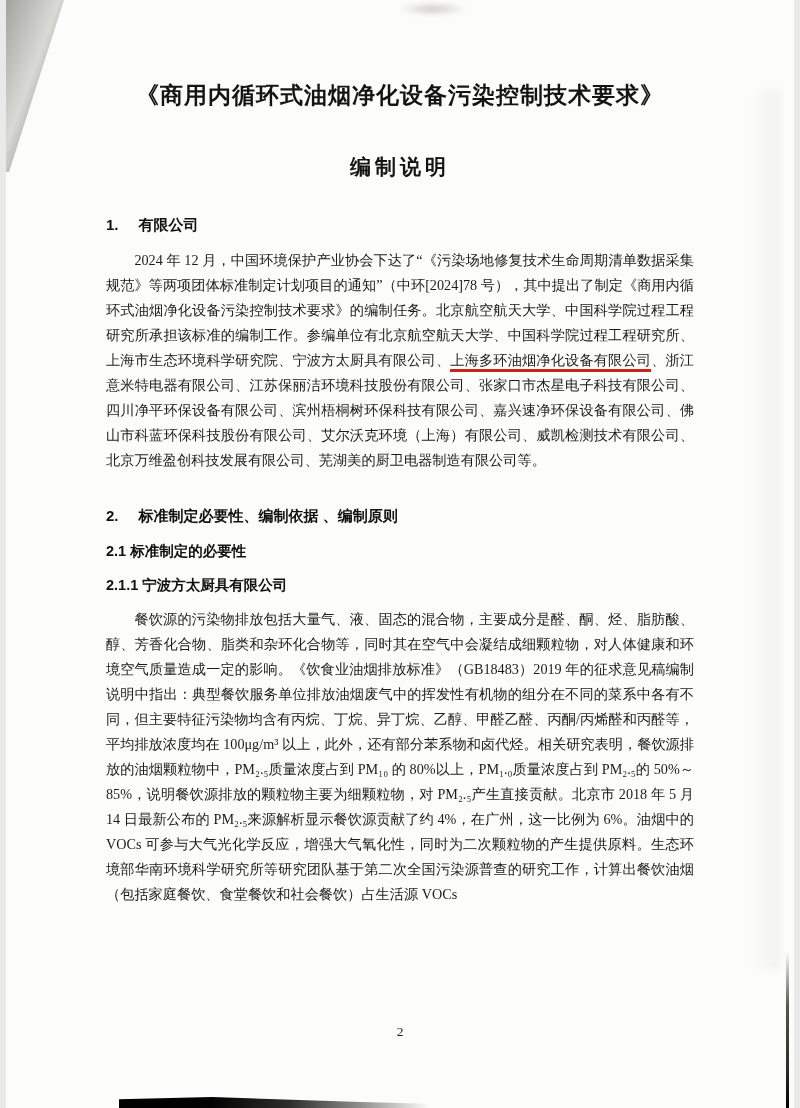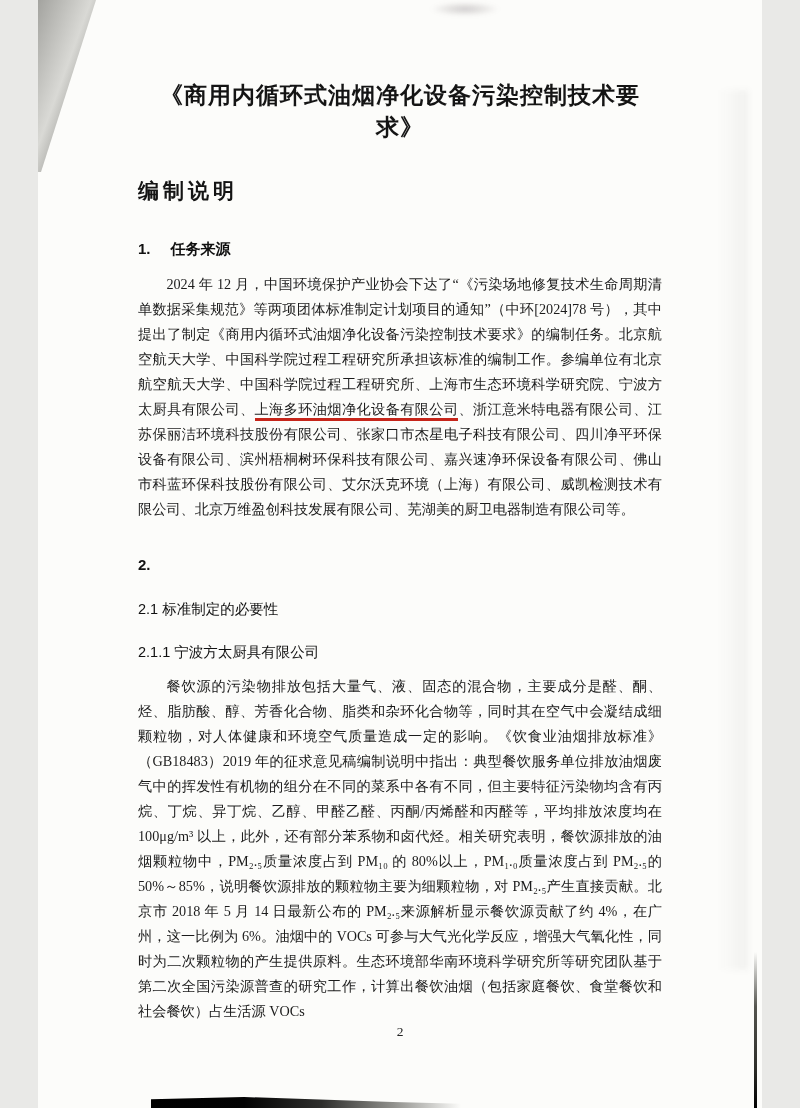--- a/index.html
+++ b/index.html
@@ -1,18 +1,18 @@
 <!DOCTYPE html>
 <html><head>
 <meta charset="utf-8">
 <style>
   html,body{margin:0;padding:0;background:#e9e9e7;}
   .page{
     position:relative;
-    width:724px;height:1108px;
+    width:788px;height:1108px;
     margin:0 auto;
     background:#fcfcfa;
     overflow:hidden;
     font-family:"Liberation Serif", serif;
     color:#1b1b1b;
   }
   
   .artifact{position:absolute;pointer-events:none;}
   .corner{
     top:0;left:0;width:64px;height:172px;
@@ -39,30 +39,30 @@
     clip-path:polygon(0 20%,30% 0,78% 45%,100% 62%,100% 100%,0 100%);
   }
   
   .content{position:relative;padding:80px 100px 0 100px;}
   .title{
     margin:0;font-size:23px;line-height:32px;font-weight:bold;
     text-align:center;letter-spacing:1px;color:#141414;
     font-family:"Liberation Serif", serif;
   }
   .subtitle{
-    margin:32px 0 0 0;font-size:21px;line-height:30px;font-weight:bold;
-    letter-spacing:4px;color:#141414;
+    margin:40px 0 0 0;font-size:21px;line-height:30px;font-weight:bold;
+    text-align:center;letter-spacing:4px;color:#141414;
   }
   .sec-heading{
     margin-top:32px;font-size:15px;line-height:22px;font-weight:bold;color:#111;
     font-family:"Liberation Sans", sans-serif;
     display:flex;gap:20px;
   }
   .sub-heading{
-    margin-top:23px;font-size:14.5px;line-height:20px;font-weight:normal;color:#111;
+    margin-top:14px;font-size:14.5px;line-height:20px;font-weight:bold;color:#111;
     font-family:"Liberation Sans", sans-serif;
   }
   .body-p{
     margin:12px 0 0 0;
     font-size:14.2px;line-height:25px;
     text-align:justify;text-indent:2em;
     color:#1b1b1b;
   }
   .red-underline{
     border-bottom:3.5px solid #c6251a;
@@ -87,27 +87,28 @@
   <div class="artifact bottom-bar"></div>
 
   <div class="content">
 
     <h1 class="title">《商用内循环式油烟净化设备污染控制技术要求》</h1>
 
     <h2 class="subtitle">编制说明</h2>
 
     <div class="sec-heading">
       <span>1.</span>
-      <span>任务来源</span>
+      <span>有限公司</span>
     </div>
 
     <p class="body-p"><span>2024 年 12 月，中国环境保护产业协会下达了“《污染场地修复技术生命周期清单数据采集规范》等两项团体标准制定计划项目的通知”（中环[2024]78 号），其中提出了制定《商用内循环式油烟净化设备污染控制技术要求》的编制任务。北京航空航天大学、中国科学院过程工程研究所承担该标准的编制工作。参编单位有北京航空航天大学、中国科学院过程工程研究所、上海市生态环境科学研究院、宁波方太厨具有限公司、</span><span class="red-underline">上海多环油烟净化设备有限公司</span><span>、浙江意米特电器有限公司、江苏保丽洁环境科技股份有限公司、张家口市杰星电子科技有限公司、四川净平环保设备有限公司、滨州梧桐树环保科技有限公司、嘉兴速净环保设备有限公司、佛山市科蓝环保科技股份有限公司、艾尔沃克环境（上海）有限公司、威凯检测技术有限公司、北京万维盈创科技发展有限公司、芜湖美的厨卫电器制造有限公司等。</span></p>
 
     <div class="sec-heading">
       <span>2.</span>
+      <span>标准制定必要性、编制依据 、编制原则</span>
     </div>
 
     <div class="sub-heading">2.1 标准制定的必要性</div>
 
     <div class="sub-heading">2.1.1 宁波方太厨具有限公司</div>
 
 
     <p class="body-p">餐饮源的污染物排放包括大量气、液、固态的混合物，主要成分是醛、酮、烃、脂肪酸、醇、芳香化合物、脂类和杂环化合物等，同时其在空气中会凝结成细颗粒物，对人体健康和环境空气质量造成一定的影响。《饮食业油烟排放标准》（GB18483）2019 年的征求意见稿编制说明中指出：典型餐饮服务单位排放油烟废气中的挥发性有机物的组分在不同的菜系中各有不同，但主要特征污染物均含有丙烷、丁烷、异丁烷、乙醇、甲醛乙醛、丙酮/丙烯醛和丙醛等，平均排放浓度均在 100μg/m³ 以上，此外，还有部分苯系物和卤代烃。相关研究表明，餐饮源排放的油烟颗粒物中，PM₂.₅质量浓度占到 PM₁₀ 的 80%以上，PM₁.₀质量浓度占到 PM₂.₅的 50%～85%，说明餐饮源排放的颗粒物主要为细颗粒物，对 PM₂.₅产生直接贡献。北京市 2018 年 5 月 14 日最新公布的 PM₂.₅来源解析显示餐饮源贡献了约 4%，在广州，这一比例为 6%。油烟中的 VOCs 可参与大气光化学反应，增强大气氧化性，同时为二次颗粒物的产生提供原料。生态环境部华南环境科学研究所等研究团队基于第二次全国污染源普查的研究工作，计算出餐饮油烟（包括家庭餐饮、食堂餐饮和社会餐饮）占生活源 VOCs</p>
 
   </div>

